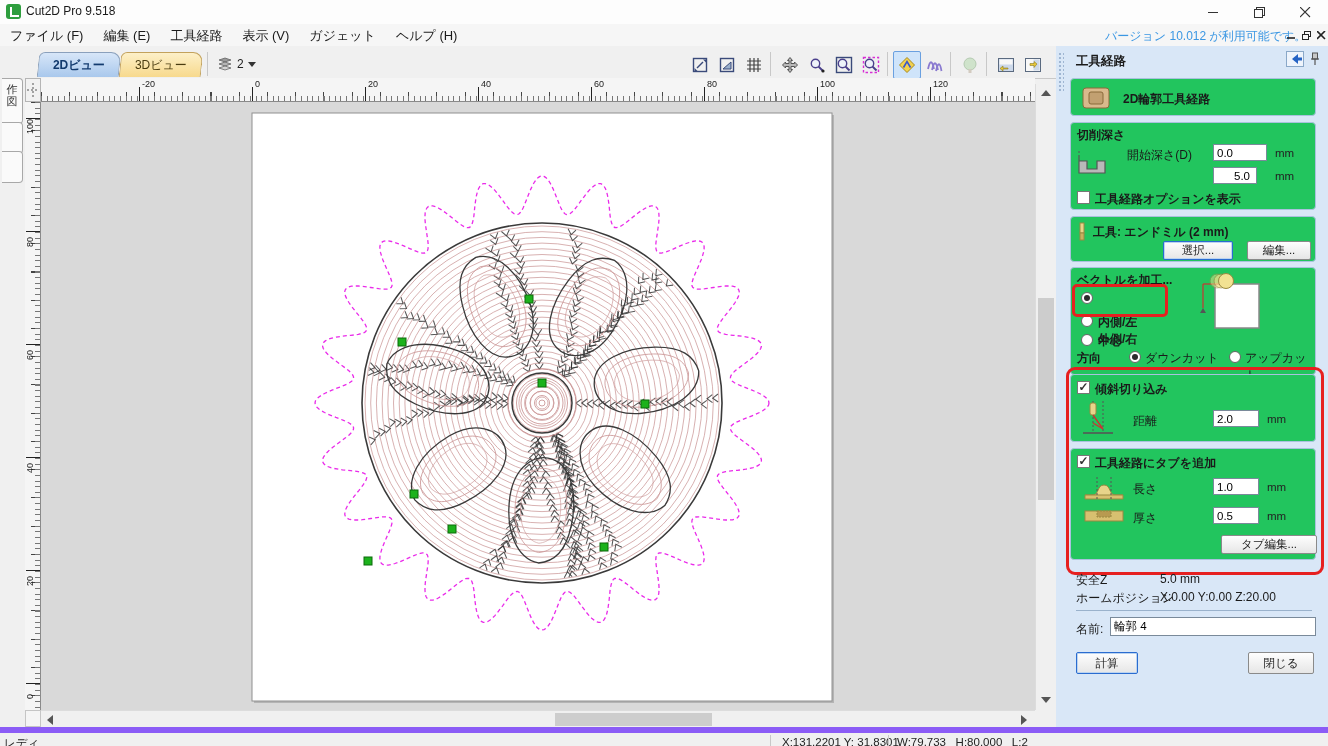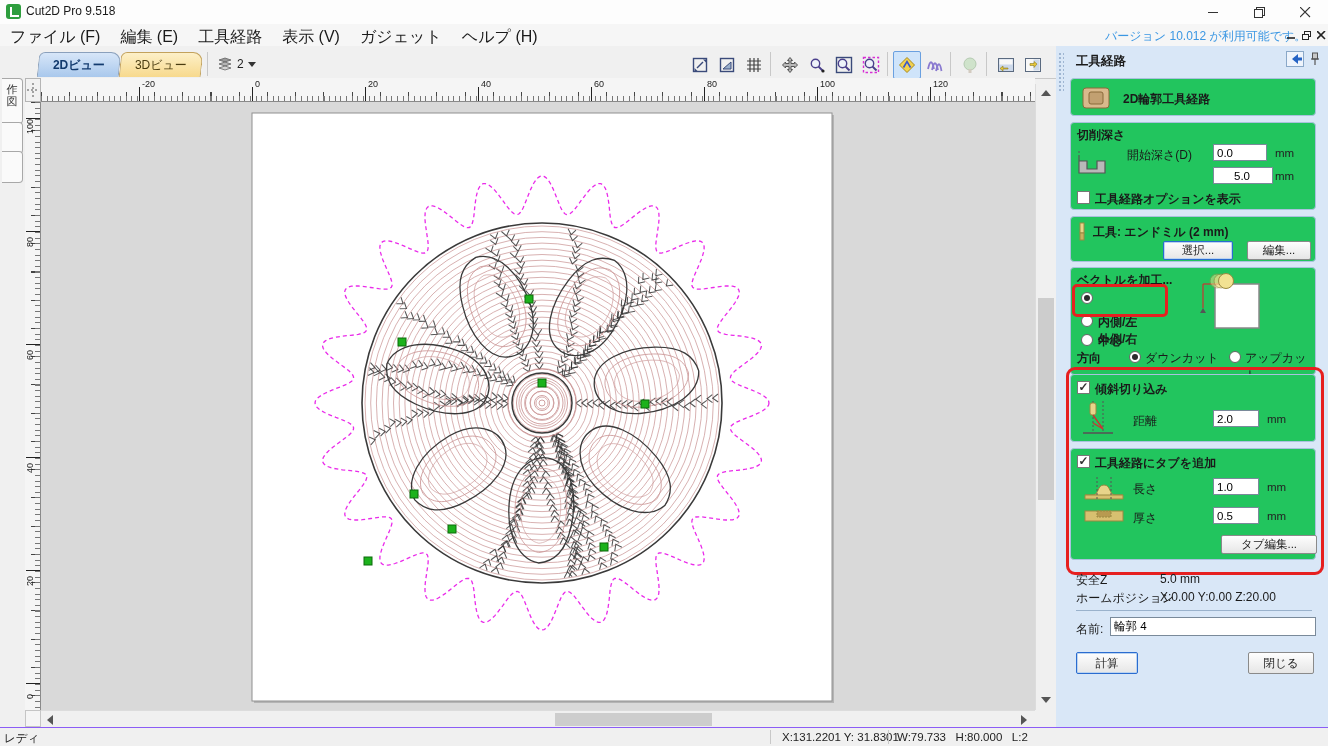--- a/index.html
+++ b/index.html
@@ -7,21 +7,21 @@
         font-family:"Liberation Sans",sans-serif;font-size:12px;color:#222;-webkit-user-select:none;}
   .abs{position:absolute;}
   
   .titlebar{left:0;top:0;width:1328px;height:24px;background:#fdfdfd;border-bottom:1px solid #e3e3e3;}
   .apptitle{left:26px;top:4px;font-size:12px;color:#1a1a1a;}
   .appicon{left:6px;top:4px;width:15px;height:15px;background:#2e9e3e;border-radius:3px;}
   .appicon::after{content:"";position:absolute;left:4px;top:3px;width:7px;height:8px;border-left:2px solid #fff;border-bottom:2px solid #fff;}
   .winbtn{top:0;width:46px;height:24px;display:flex;align-items:center;justify-content:center;}
   
   .menubar{left:0;top:24px;width:1328px;height:22px;background:#f6f6f6;}
-  .menuitem{display:inline-block;padding:3px 10px;font-size:16px;color:#1a1a1a;}
+  .menuitem{display:inline-block;padding:3px 10px;font-size:13px;color:#1a1a1a;}
   .vernotice{top:28px;left:1105px;color:#3b97e3;font-size:12px;}
   .mdictl{top:29px;width:13px;height:13px;display:flex;align-items:center;justify-content:center;}
   
   .tabrow{left:0;top:46px;width:1328px;height:32px;background:#f0f0f0;border-bottom:1px solid #c9c9c9;}
   .vtab{height:24px;top:52px;padding:0 14px;line-height:24px;font-size:12px;border:1px solid #8aa0bc;
         border-bottom:none;border-radius:6px 10px 0 0;transform:skewX(-6deg);}
   .vtab span{display:inline-block;transform:skewX(6deg);}
   .vtab.active{background:linear-gradient(#d7e6f8,#a9c8ec);color:#123a6e;font-weight:bold;z-index:2;}
   .vtab.inactive{background:linear-gradient(#fdf0c8,#f7d98d);color:#4a3c10;border-color:#c3a25c;}
   .tbsep{top:52px;width:1px;height:24px;background:#c8c8c8;}
@@ -69,21 +69,21 @@
   .btn{position:absolute;border:1px solid #8a8a8a;background:linear-gradient(#fefefe,#e6e6e6);
        font-size:11.5px;text-align:center;border-radius:2px;color:#1a1a1a;}
   .btn.primary{border:1px solid #2a6cd0;box-shadow:0 0 0 1px #bcd4f0 inset;}
   .radio{position:absolute;width:12px;height:12px;border:1px solid #666;border-radius:50%;background:#fff;box-sizing:border-box;}
   .radio.sel::after{content:"";position:absolute;left:2px;top:2px;width:6px;height:6px;border-radius:50%;background:#2b2b2b;}
   .cb{position:absolute;width:13px;height:13px;border:1px solid #777;background:#fff;box-sizing:border-box;
       font-size:12px;line-height:11px;text-align:center;color:#333;font-weight:bold;}
   .annot{position:absolute;border:3px solid #e62020;background:transparent;pointer-events:none;}
   .sep-h{position:absolute;height:1px;background:#9ab2cc;}
   
-  .statusbar{left:0;top:727px;width:1328px;height:19px;background:#f0f0f0;border-top:1px solid #8b5cf6;box-sizing:border-box;}
+  .statusbar{left:0;top:727px;width:1328px;height:19px;background:#f0f0f0;border-top:6px solid #8b5cf6;box-sizing:border-box;}
   .stext{position:absolute;top:3px;font-size:11.5px;color:#222;white-space:pre;}
   .sdiv{position:absolute;top:2px;width:1px;height:14px;background:#c8c8c8;}
 </style>
 </head>
 <body>
 
 <div id="root">
 
   <div class="abs titlebar">
     <div class="abs appicon"></div>
@@ -817,21 +817,21 @@
 
   <div class="abs grpbox" style="left:1070px;top:122px;width:246px;height:88px;">
     <span class="abs glabel gbold" style="left:6px;top:4px;">切削深さ</span>
     <svg class="abs" style="left:4px;top:24px;" width="34" height="34">
       <path d="M4 8 V26 H30 V14 H22 V22 H12 V14 H4" fill="#b9b9b9" stroke="#555" stroke-width="1.2"></path>
       <line x1="4" y1="4" x2="4" y2="8" stroke="#555" stroke-dasharray="2 2"></line>
     </svg>
     <span class="abs glabel" style="left:56px;top:24px;">開始深さ(D)</span>
     <input class="pinput" style="left: 142px; top: 21px; width: 54px;" value="0.0">
     <span class="abs unit" style="left:204px;top:24px;">mm</span>
-    <input class="pinput" style="left: 142px; top: 44px; width: 60px; padding-left: 20px;" value="5.0">
+    <input class="pinput" style="left: 142px; top: 44px; width: 44px; padding-left: 20px;" value="5.0">
     <span class="abs unit" style="left:204px;top:47px;">mm</span>
     <span class="cb" style="left:6px;top:68px;"></span>
     <span class="abs glabel gbold" style="left:24px;top:68px;">工具経路オプションを表示</span>
   </div>
 
   <div class="abs grpbox" style="left:1070px;top:216px;width:246px;height:46px;">
     <svg class="abs" style="left:6px;top:5px;" width="10" height="20">
       <rect x="3" y="1" width="4" height="10" fill="#e8d48a" stroke="#9a8a40"></rect>
       <rect x="3" y="11" width="4" height="7" fill="#c8b060" stroke="#9a8a40"></rect>
     </svg>

